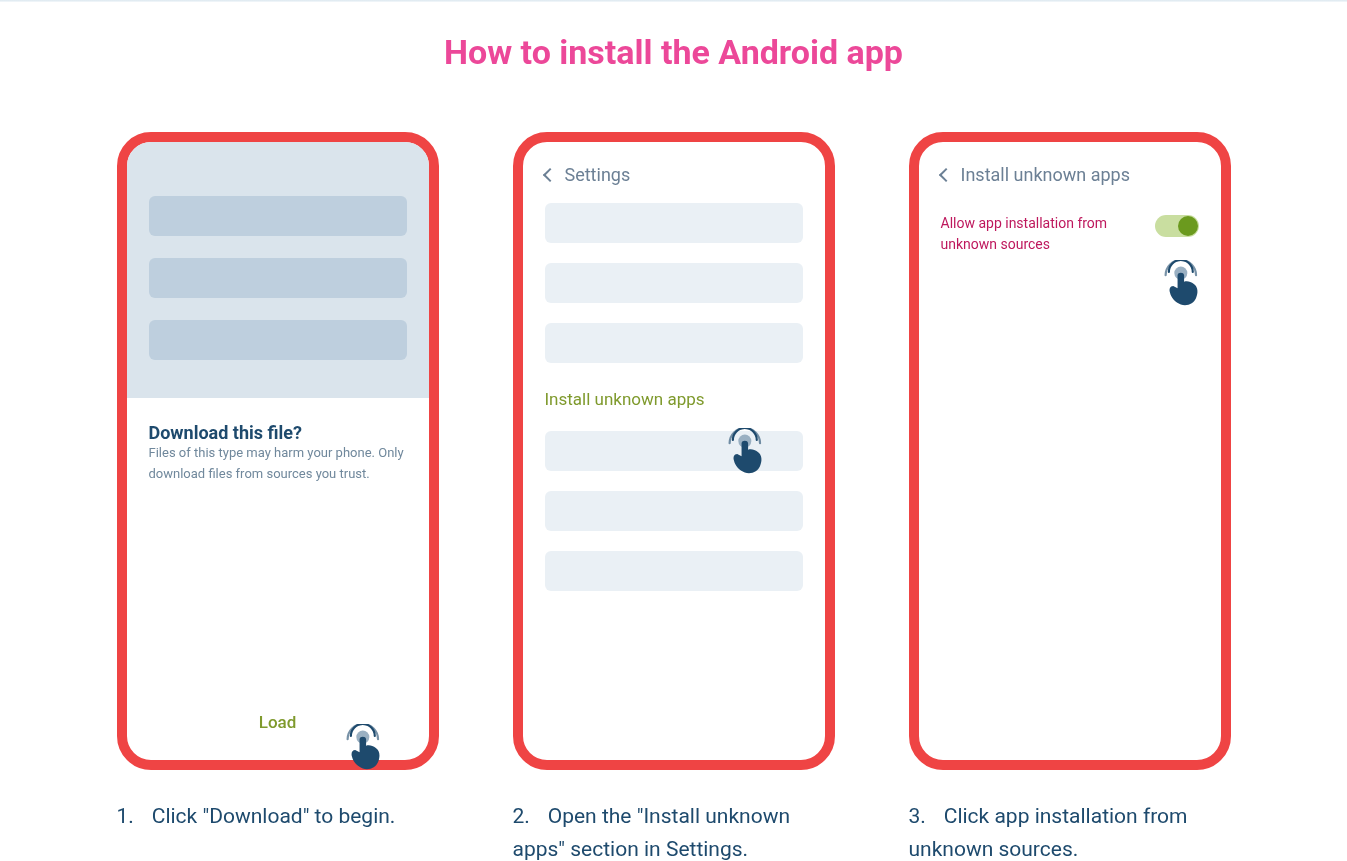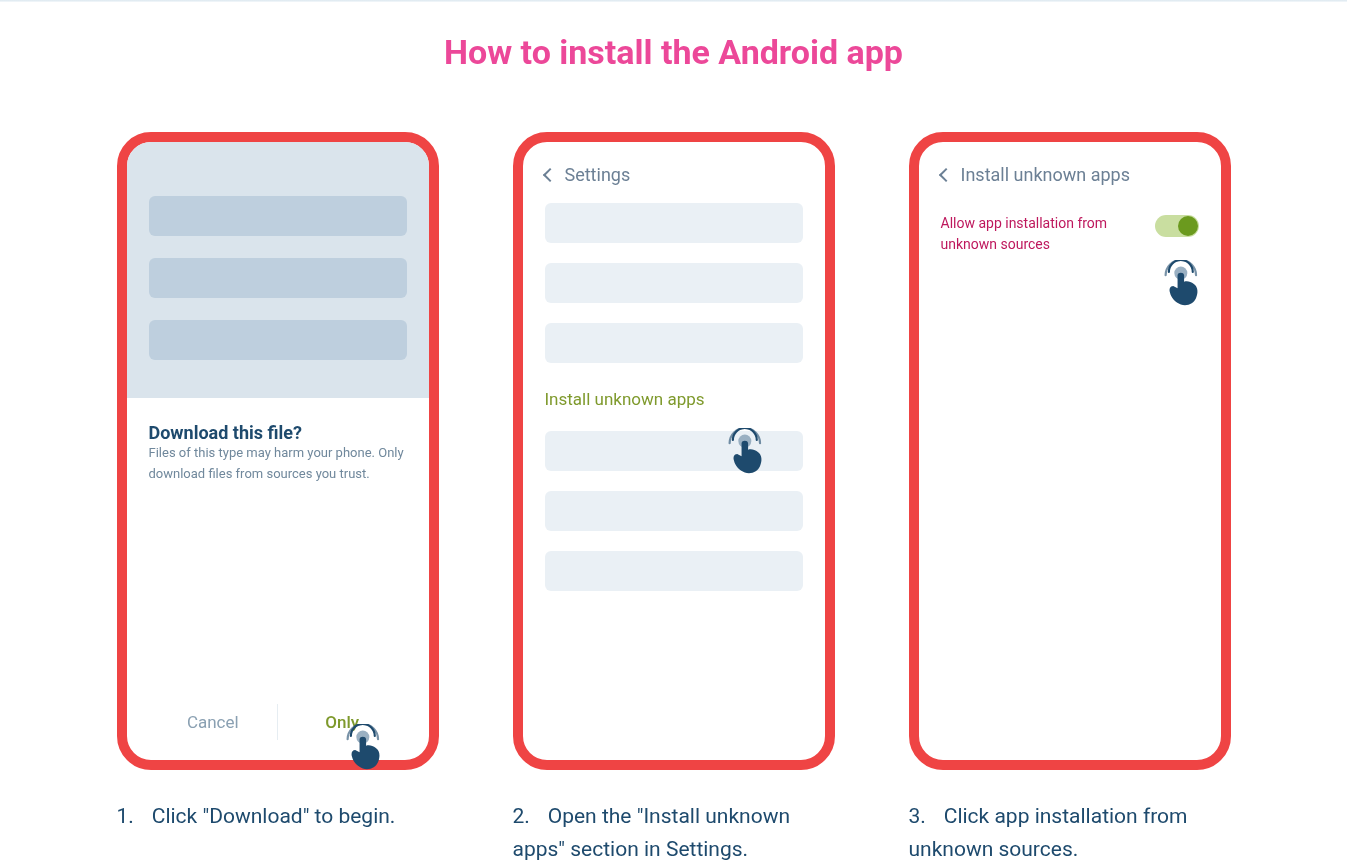--- a/index.html
+++ b/index.html
@@ -209,22 +209,21 @@
         <div class="s1-upper">
           <div class="bar"></div>
           <div class="bar"></div>
           <div class="bar"></div>
         </div>
         <div class="s1-lower">
           <div class="s1-q">Download this file?</div>
           <div class="s1-desc">Files of this type may harm your phone. Only download files from sources you trust.</div>
         </div>
         <div class="s1-actions">
-          <div class="s1-cancel">Cancel</div>
-          <div class="s1-load">Only</div>
+          <div class="s1-load">Load</div>
         </div>
       </div>
       <div class="tap-hand s1-hand">
         <svg viewBox="0 0 40 46">
             <use href="#hand-sym"></use>
           </svg>
       </div>
     </div>
     <div class="caption">
       <span class="num">1.</span>

